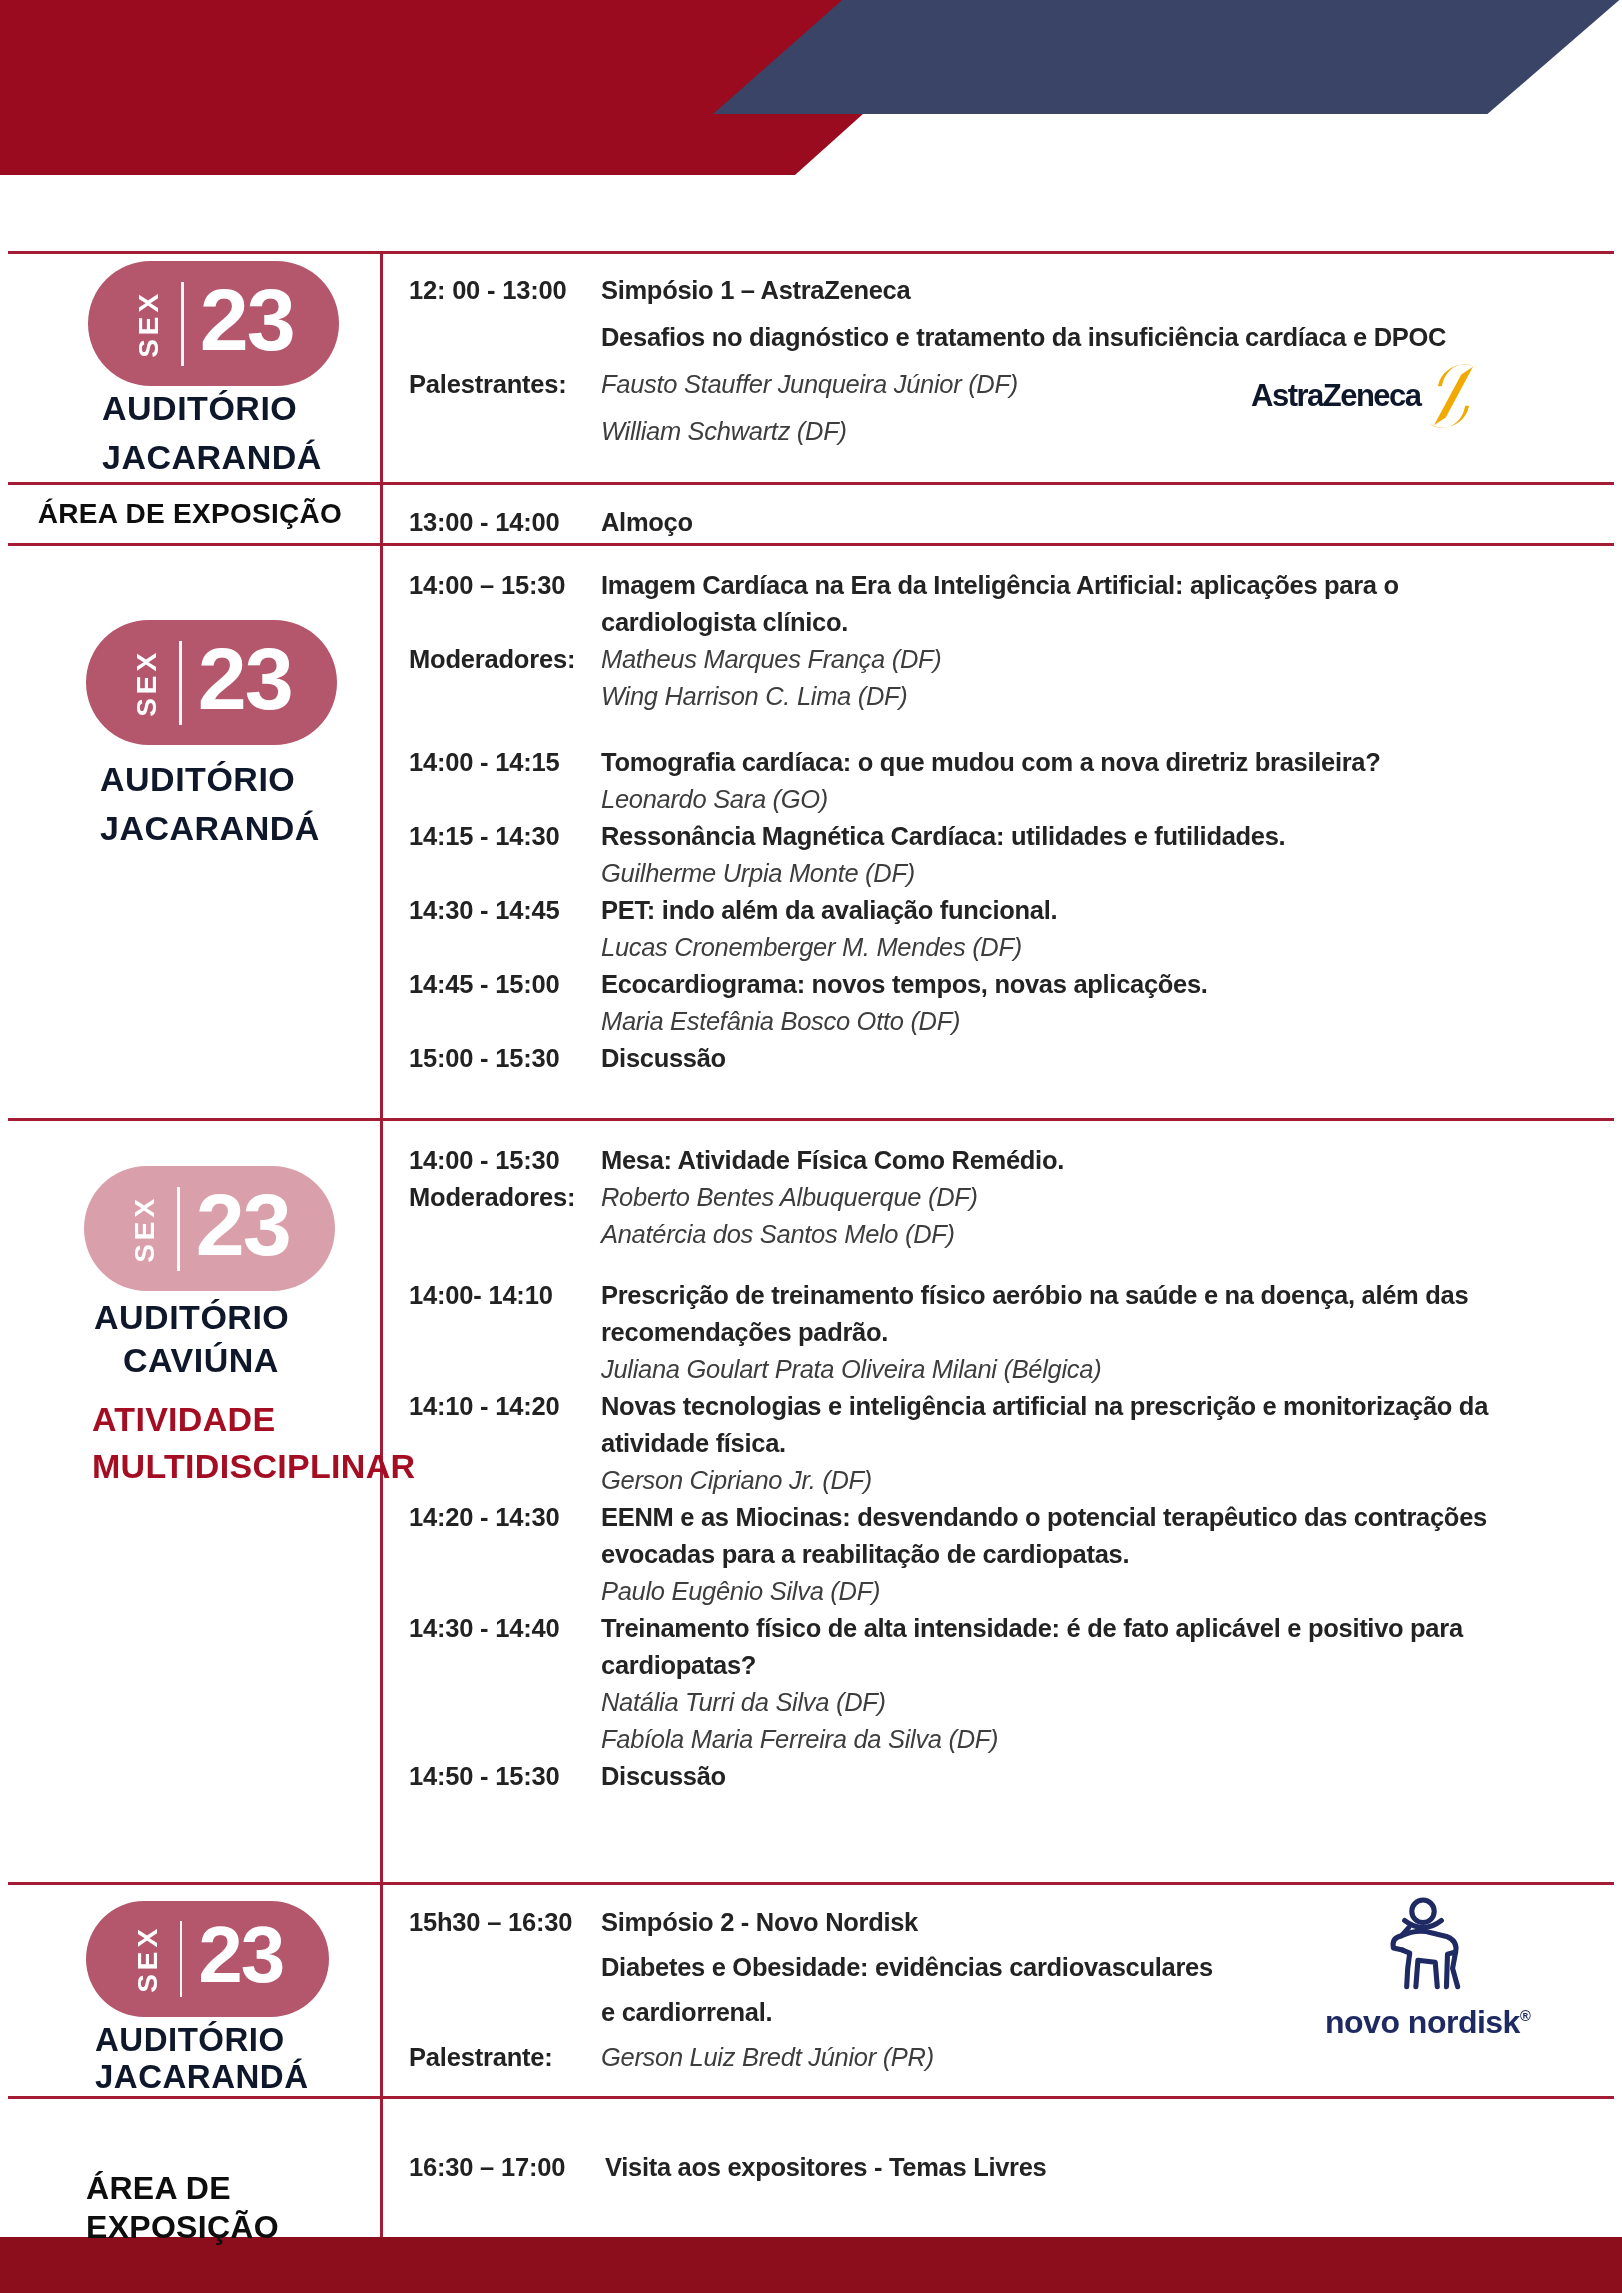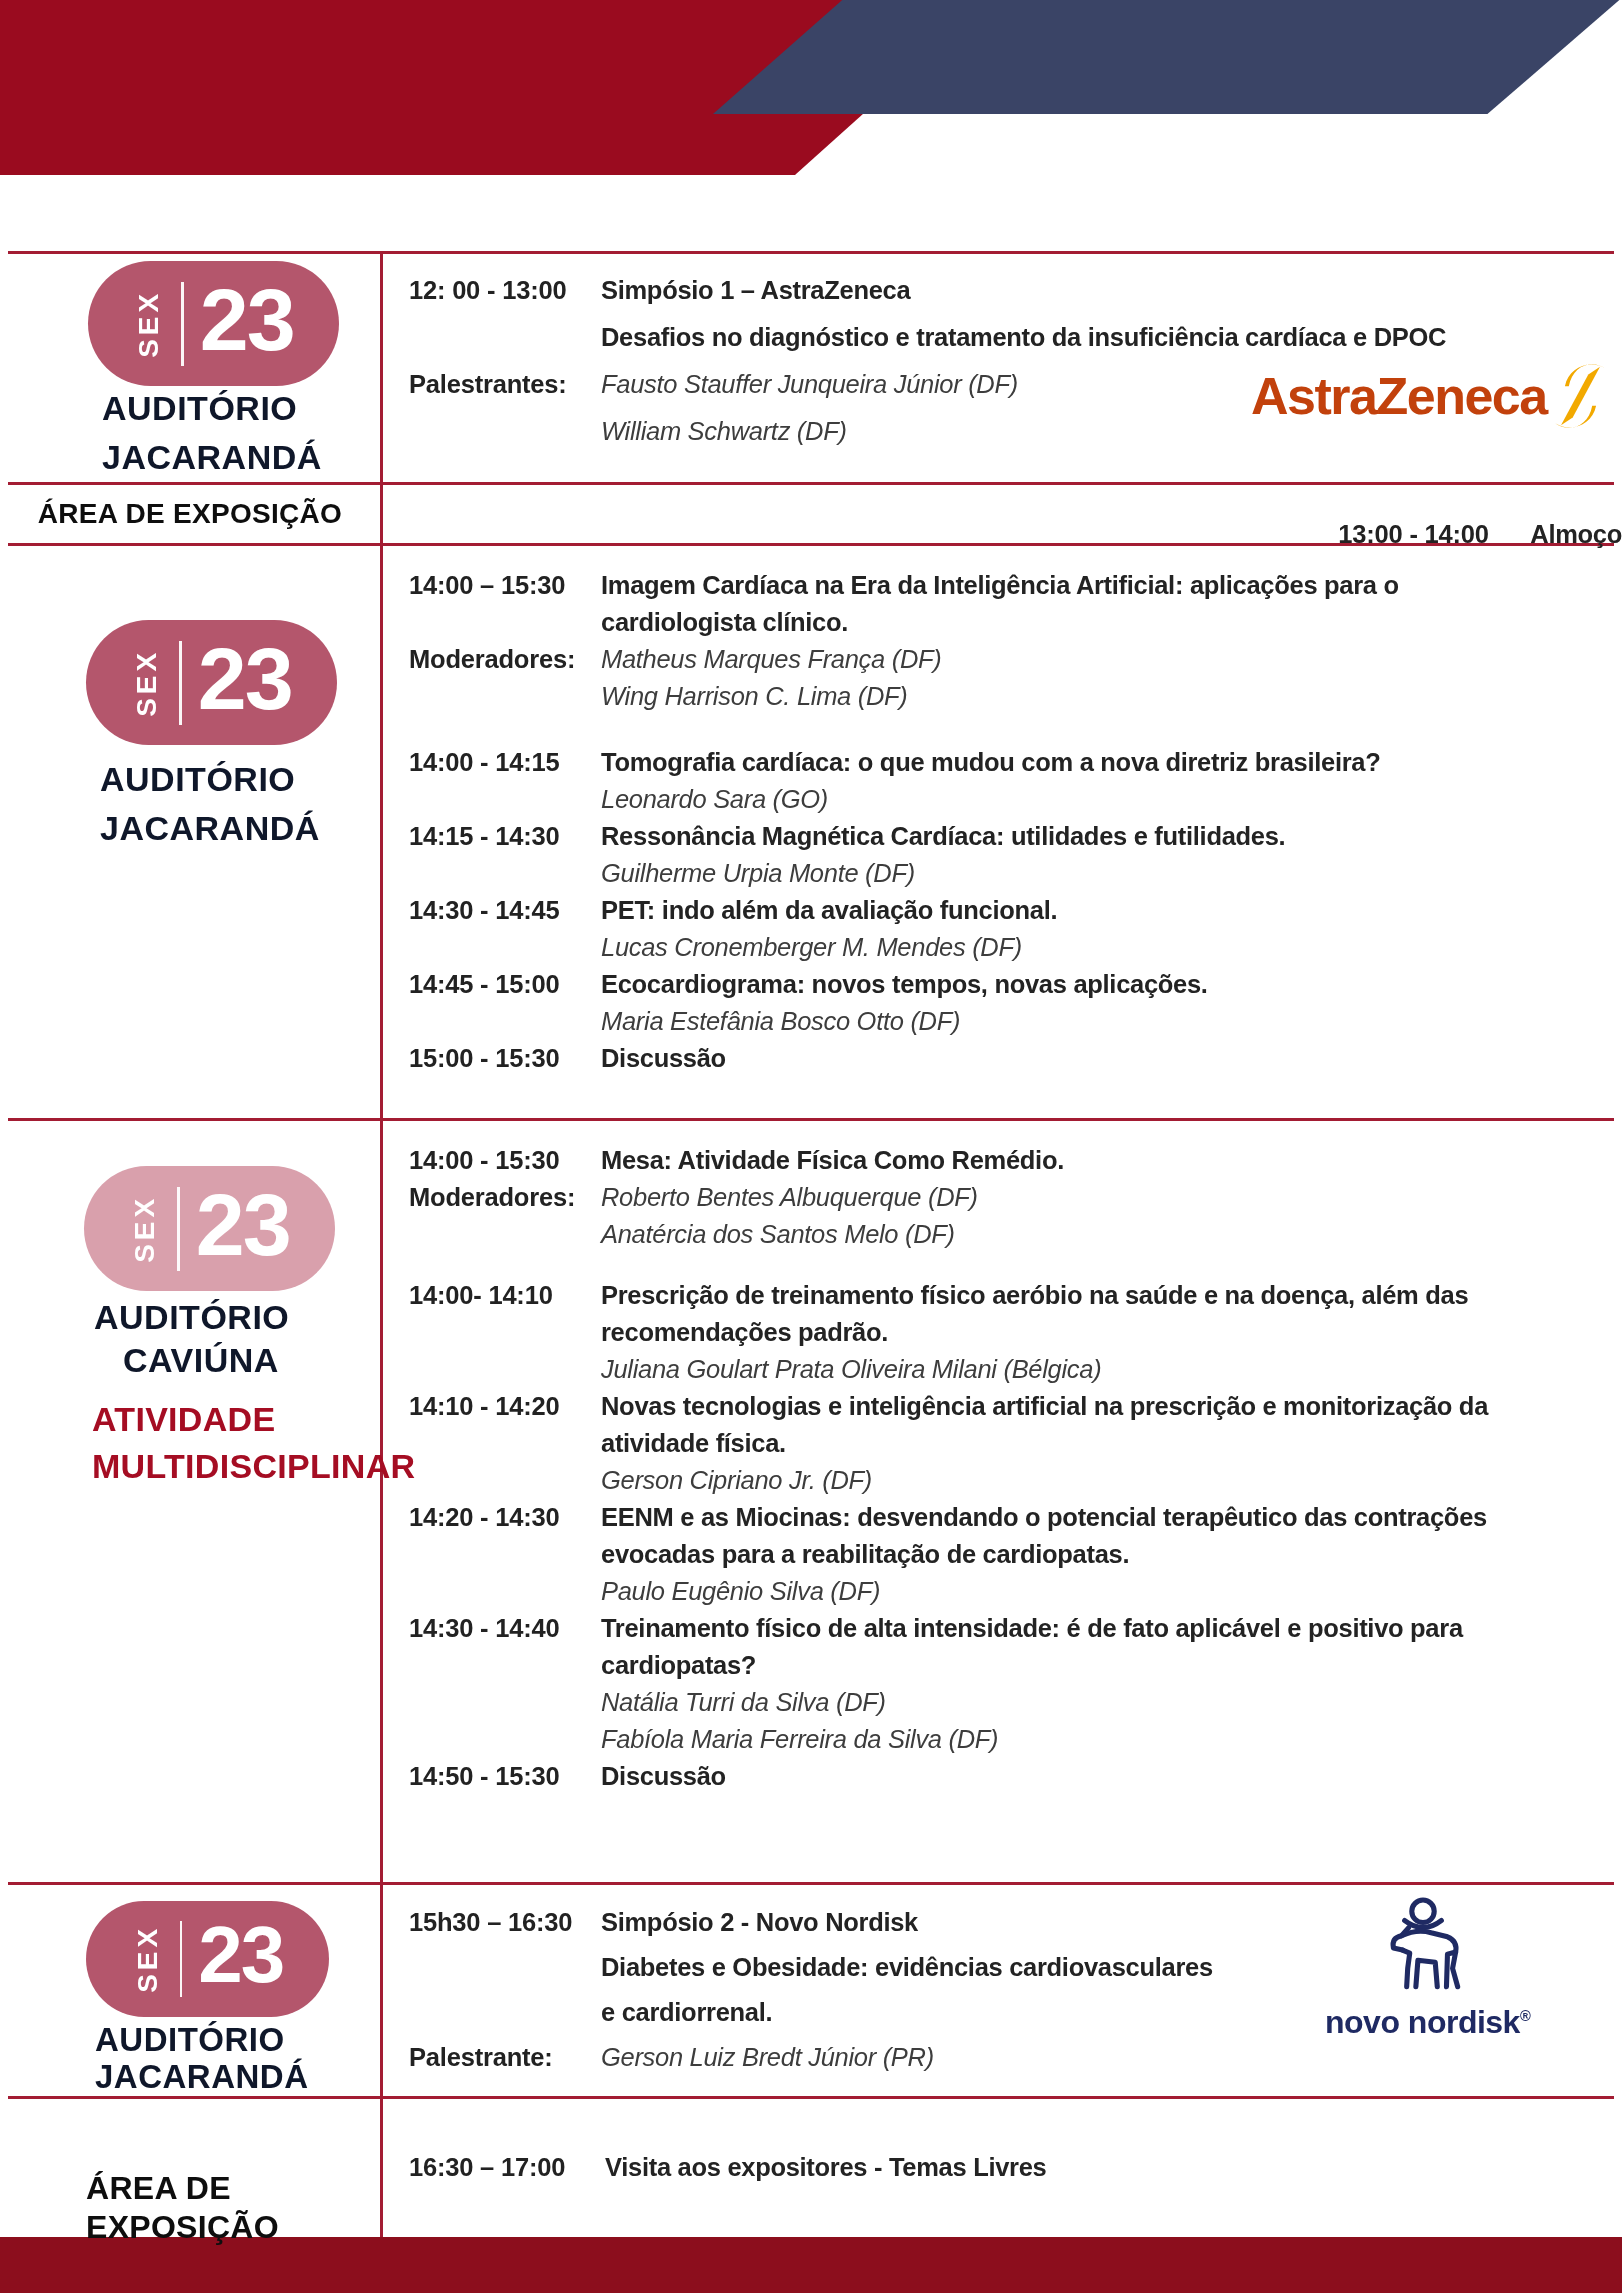--- a/index.html
+++ b/index.html
@@ -42,30 +42,30 @@
             line-height:39px;color:#0e0e0e;letter-spacing:0.3px;margin-top:38px;}
 
   
   .content{position:absolute;left:380px;right:0;padding-left:29px;}
   .ln{display:flex;font-size:25.5px;}
   .tm{flex:0 0 192px;font-weight:700;color:#222;letter-spacing:-0.2px;white-space:nowrap;}
   .ds{white-space:nowrap;letter-spacing:-0.3px;}
   .k-t{font-weight:700;color:#232323;}
   .k-s{font-style:italic;font-weight:400;color:#3d3d3d;}
   .c1{top:267px;} .c1 .ln{line-height:47px;}
-  .c2{top:504px;height:61px;display:flex;align-items:center;justify-content:flex-end;}
+  .c2{top:492px;height:61px;display:flex;align-items:center;}
   .c3{top:567px;} .c3 .ln{line-height:37px;}
   .c4{top:1142px;} .c4 .ln{line-height:37px;}
   .c5{top:1900px;} .c5 .ln{line-height:45px;}
   .c6{top:2098px;height:139px;display:flex;align-items:center;}
   .gap30{height:29px;} .gap24{height:23.5px;}
 
   
   .az{position:absolute;left:1251px;top:357px;display:flex;align-items:center;gap:3.9px;}
-  .az .word{font-size:52px;font-weight:600;color:#c2410c;letter-spacing:-1.5px;}
+  .az .word{font-size:31px;font-weight:600;color:#0f172a;letter-spacing:-1.5px;}
   .nn{position:absolute;left:1325px;top:1896px;width:196px;text-align:center;}
   .nn .word{font-size:32px;font-weight:600;color:#1f2a63;letter-spacing:-0.5px;white-space:nowrap;}
   .nn .reg{font-size:14.7px;vertical-align:super;}
 </style>
 </head>
 <body>
 
 <div class="page">
 
   <div class="hdr-red"></div>

